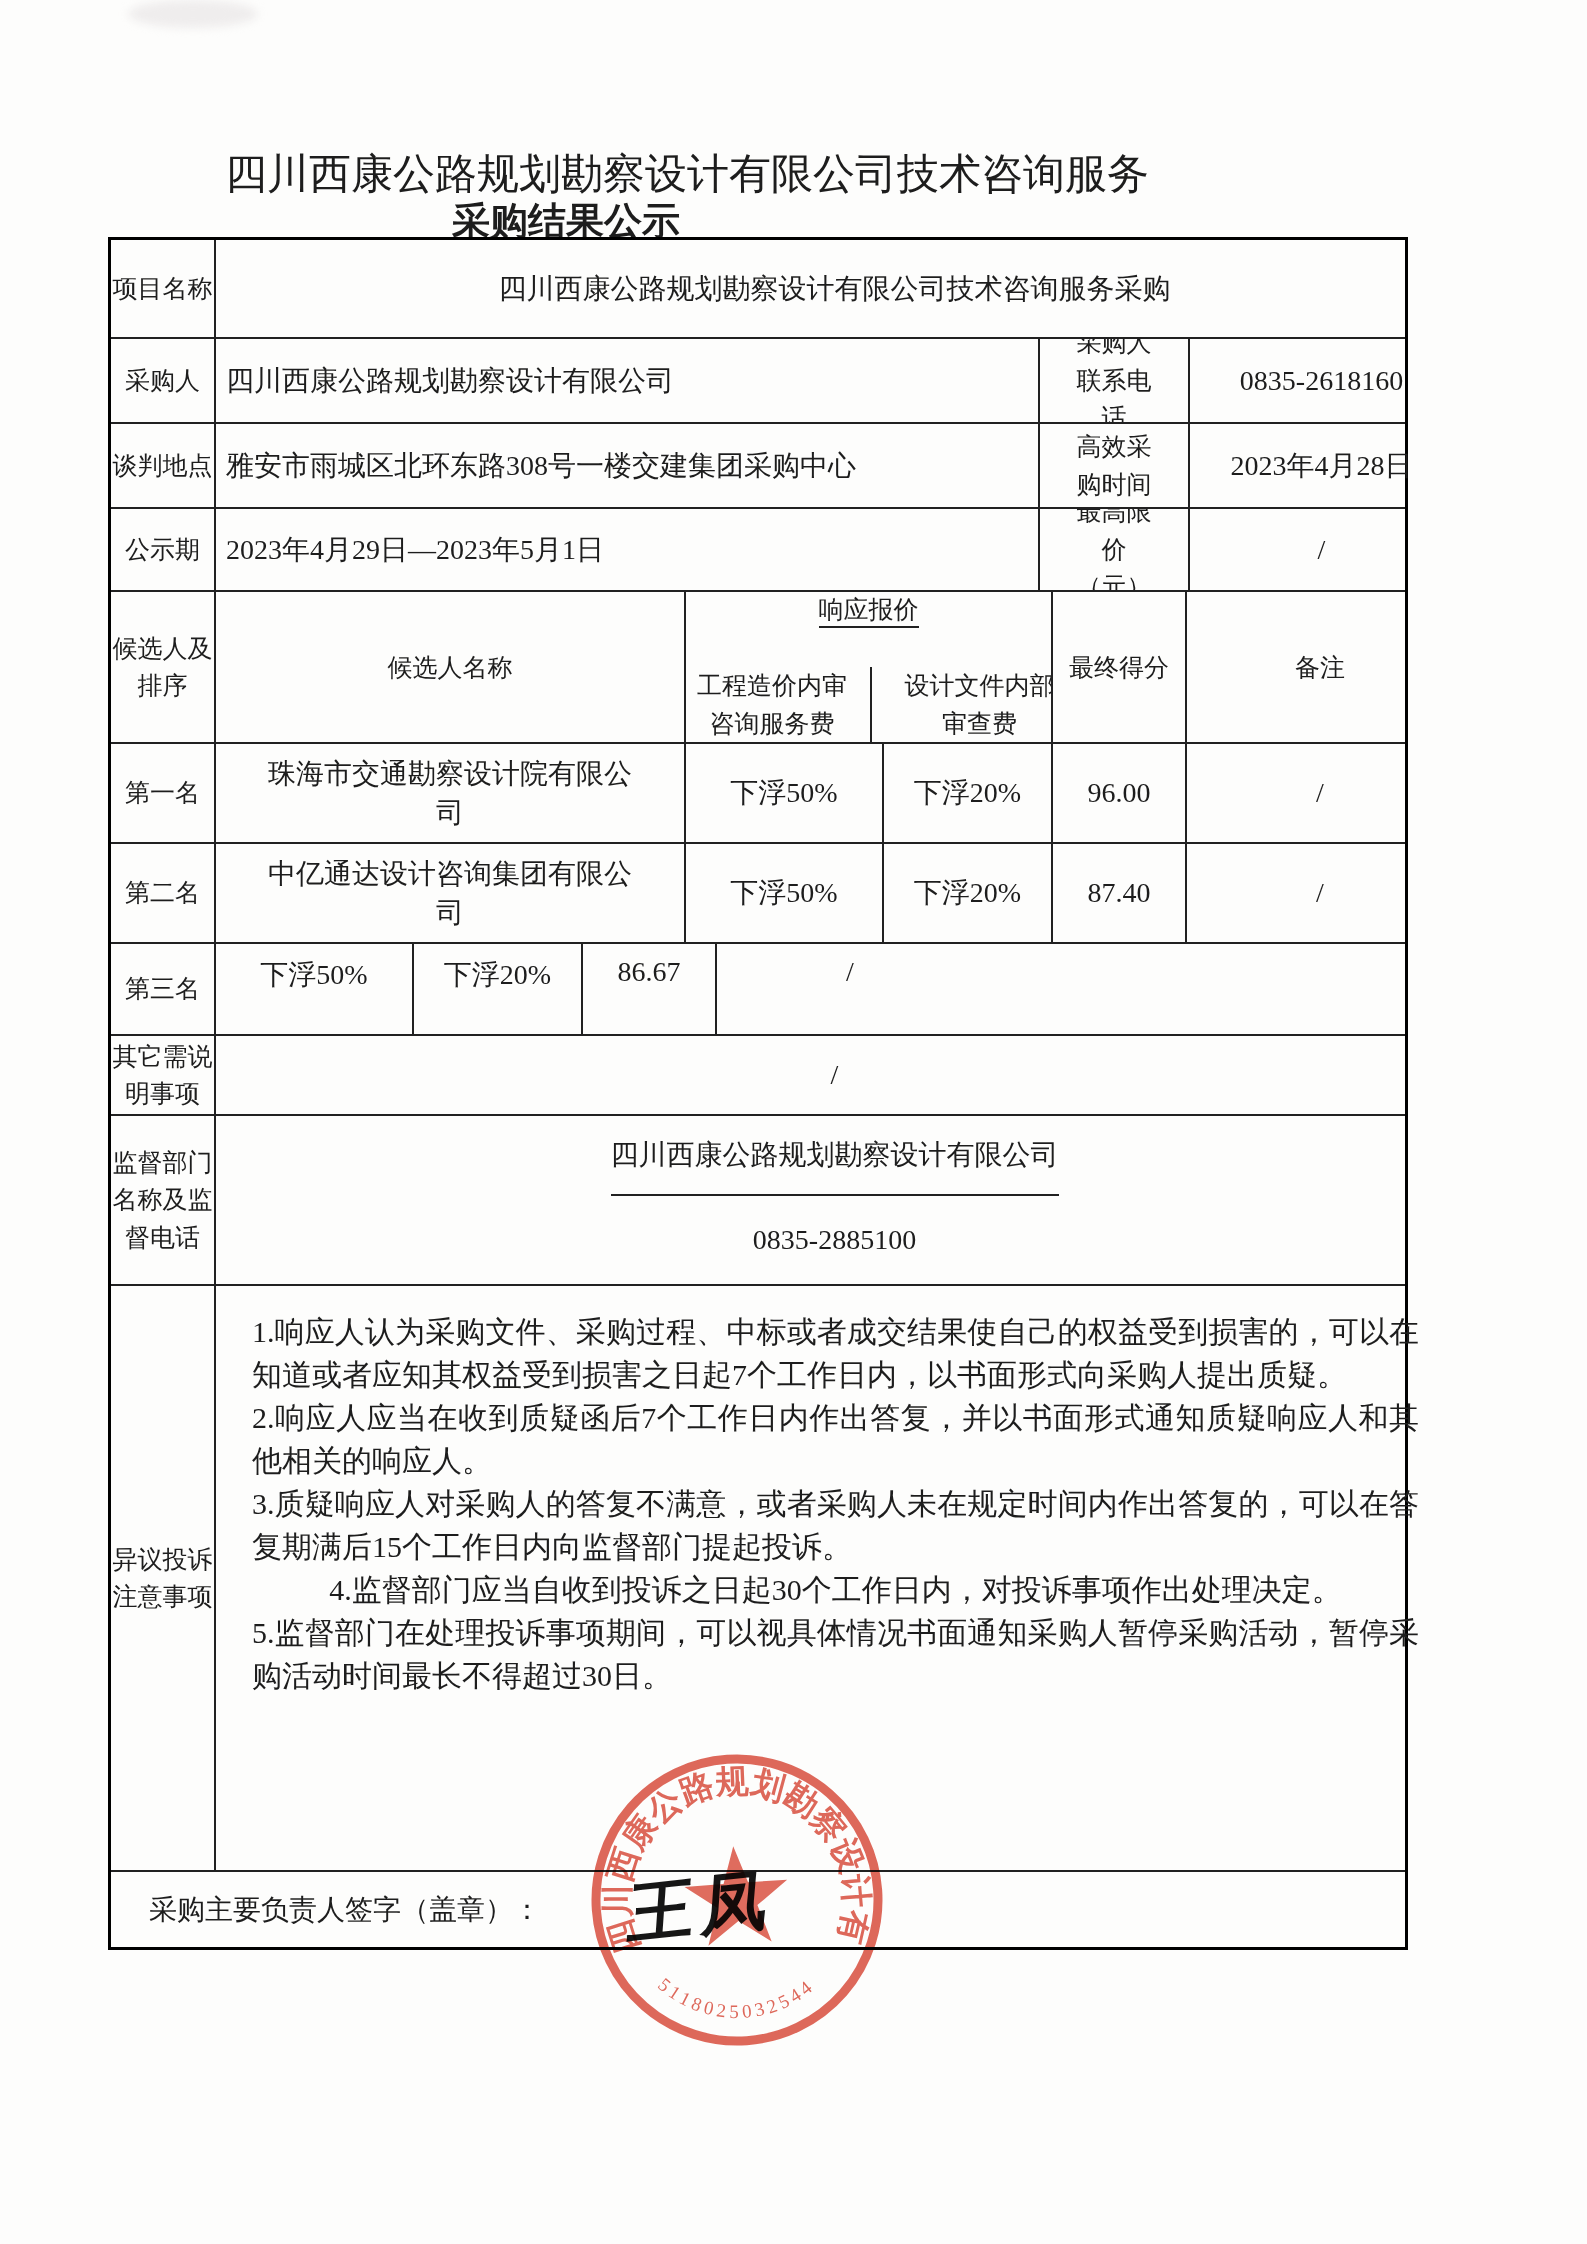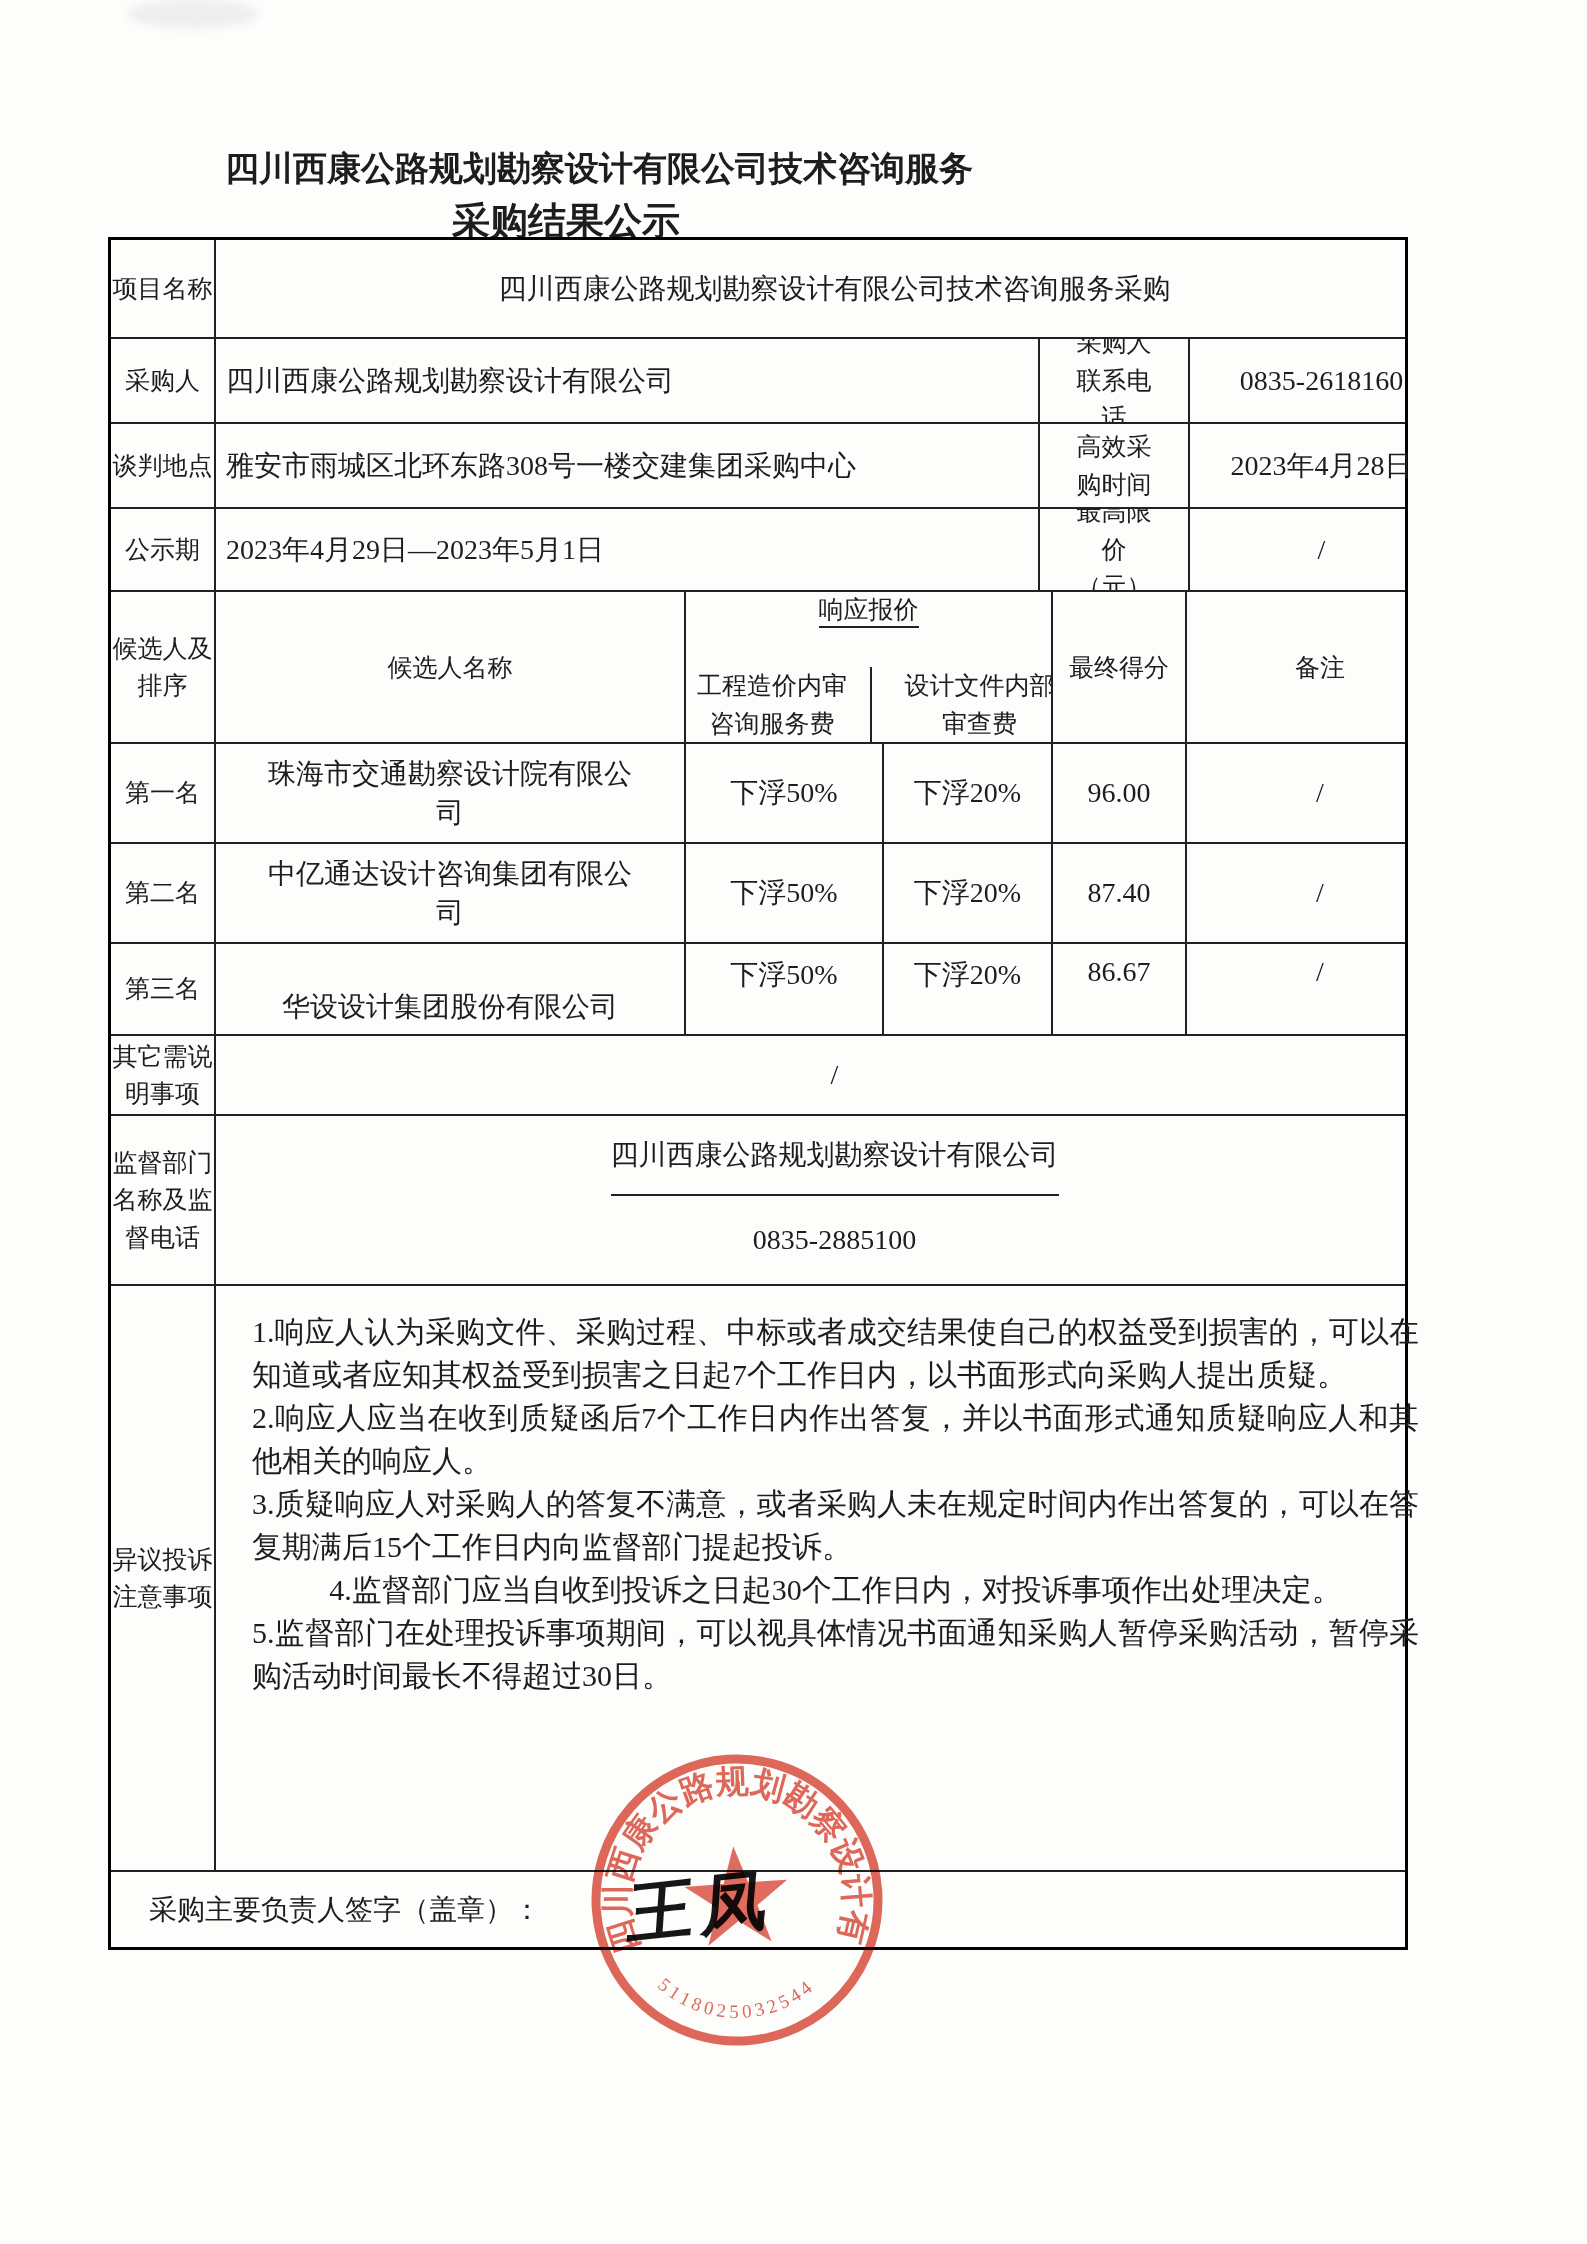--- a/index.html
+++ b/index.html
@@ -4,21 +4,21 @@
 <style>
   * { margin:0; padding:0; box-sizing:border-box; }
   html,body { background:#e8e8e8; }
   .page {
     position:relative; width:1587px; height:2244px;
     background:#fdfdfc; overflow:hidden;
     font-family:"Liberation Serif", serif; color:#1d1d1d;
   }
   .smudge { position:absolute; left:128px; top:0; width:130px; height:28px;
     background:#efeded; border-radius:50%; filter:blur(4px); }
-  .title1 { position:absolute; left:225px; top:146px; font-size:34px; font-weight:bold; letter-spacing:0; white-space:nowrap; }
+  .title1 { position:absolute; left:225px; top:146px; font-size:42px; font-weight:normal; letter-spacing:0; white-space:nowrap; }
   .title2 { position:absolute; left:452px; top:196px; font-size:38px; font-weight:bold; white-space:nowrap; }
 
   .tbl { position:absolute; left:108px; top:237px; width:1300px; border:3px solid #000000; background:transparent; }
   .row { display:flex; border-bottom:2px solid #212121; }
   .row:last-child { border-bottom:none; }
   .cell { border-right:2px solid #212121; display:flex; align-items:center; justify-content:center;
           text-align:center; flex-shrink:0; overflow:hidden; }
   .cell.last { border-right:none;margin-left:24px; }
   .lbl  { width:105px; font-size:25px; line-height:1.5; padding:0 1px; }
   .lbl2 { width:150px; font-size:25px; line-height:1.5; padding:0 34px; }
@@ -114,21 +114,20 @@
       <div class="cell lbl">第二名</div>
       <div class="cell val" style="width:470px;padding:0 50px;line-height:1.4">中亿通达设计咨询集团有限公司</div>
       <div class="cell val" style="width:198px">下浮50%</div>
       <div class="cell val" style="width:169px">下浮20%</div>
       <div class="cell val" style="width:134px">87.40</div>
       <div class="cell val last" style="width:218px">/</div>
     </div>
 
     <div class="row" style="height:92px">
       <div class="cell lbl">第三名</div>
-      <div class="cell val" style="width:470px;padding:0 50px;line-height:1.4;align-items:flex-end;padding-bottom:8px">华设设计集团股份有限公司</div>
       <div class="cell val" style="width:198px;align-items:flex-start;padding-top:12px">下浮50%</div>
       <div class="cell val" style="width:169px;align-items:flex-start;padding-top:12px">下浮20%</div>
       <div class="cell val" style="width:134px;align-items:flex-start;padding-top:12px">86.67</div>
       <div class="cell val last" style="width:218px;align-items:flex-start;padding-top:12px">/</div>
     </div>
 
     <div class="row" style="height:80px">
       <div class="cell lbl">其它需说明事项</div>
       <div class="cell val last" style="width:1189px">/</div>
     </div>

